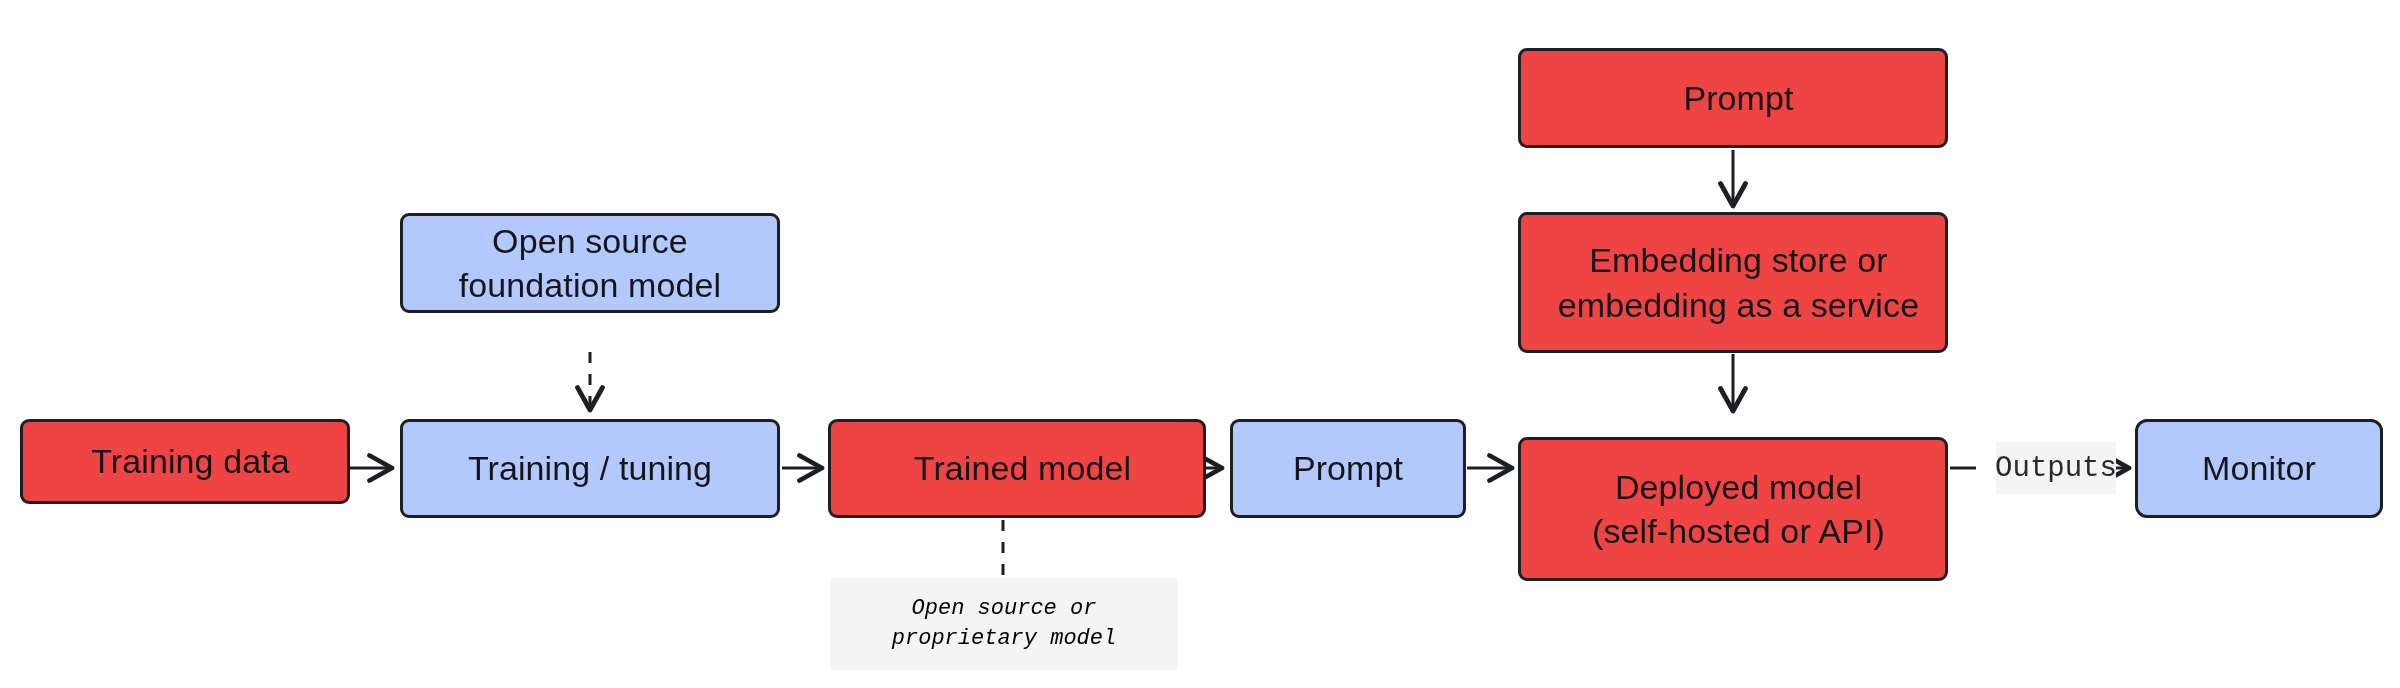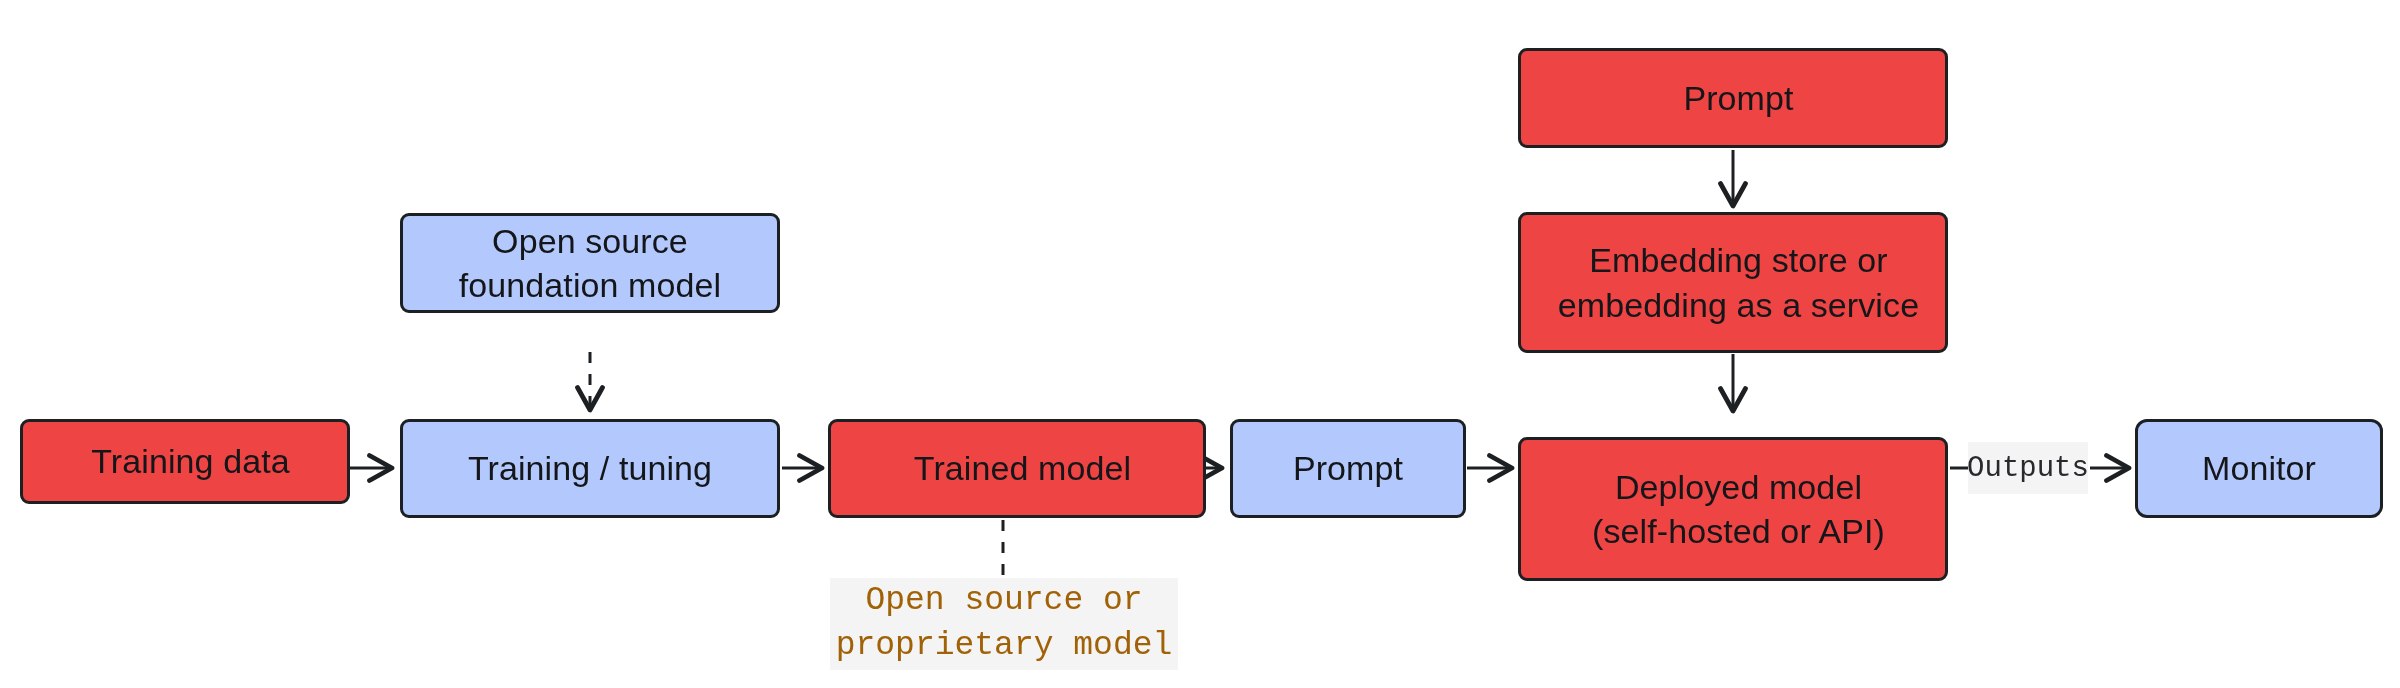--- a/index.html
+++ b/index.html
@@ -47,36 +47,38 @@
   .note {
     position: absolute;
     box-sizing: border-box;
     background: #f4f4f4;
     border: none;
     display: flex;
     align-items: center;
     justify-content: center;
     text-align: center;
     font-family: "Liberation Mono", monospace;
-    font-size: 33px;
+    font-size: 22px;
     line-height: 1.35;
-    color: #a16207;
+    color: #000000;
     white-space: pre-line;
+    font-style: italic;
   }
   .edge-label {
     position: absolute;
     box-sizing: border-box;
     background: #f4f4f4;
     display: flex;
     align-items: center;
     justify-content: center;
     font-family: "Liberation Mono", monospace;
     font-size: 29px;
     color: #27292c;
     white-space: nowrap;
+    margin-left: 28px;
   }
 </style>
 </head>
 <body>
 
 <div id="canvas">
 
   <svg id="edges" viewBox="0 0 2400 688" width="2400" height="688" xmlns="http://www.w3.org/2000/svg">
     <defs>
       <marker id="arrow" viewBox="0 0 12 12" refX="10" refY="6" markerWidth="10" markerHeight="10" orient="auto-start-reverse">

